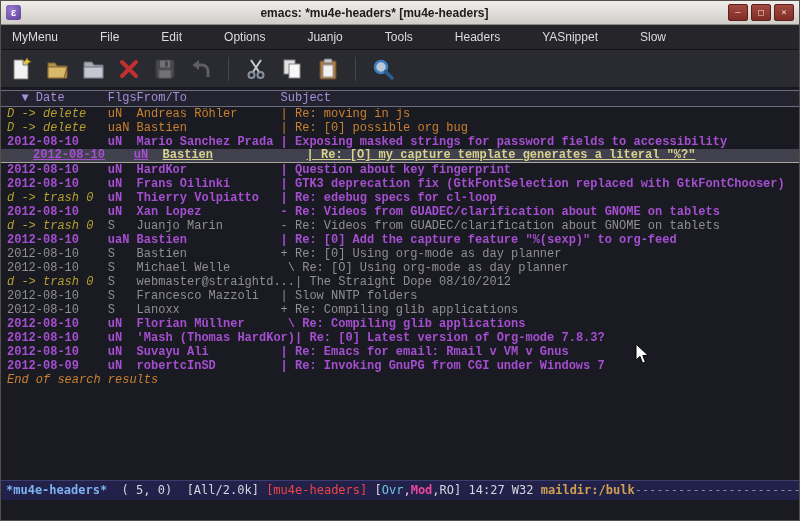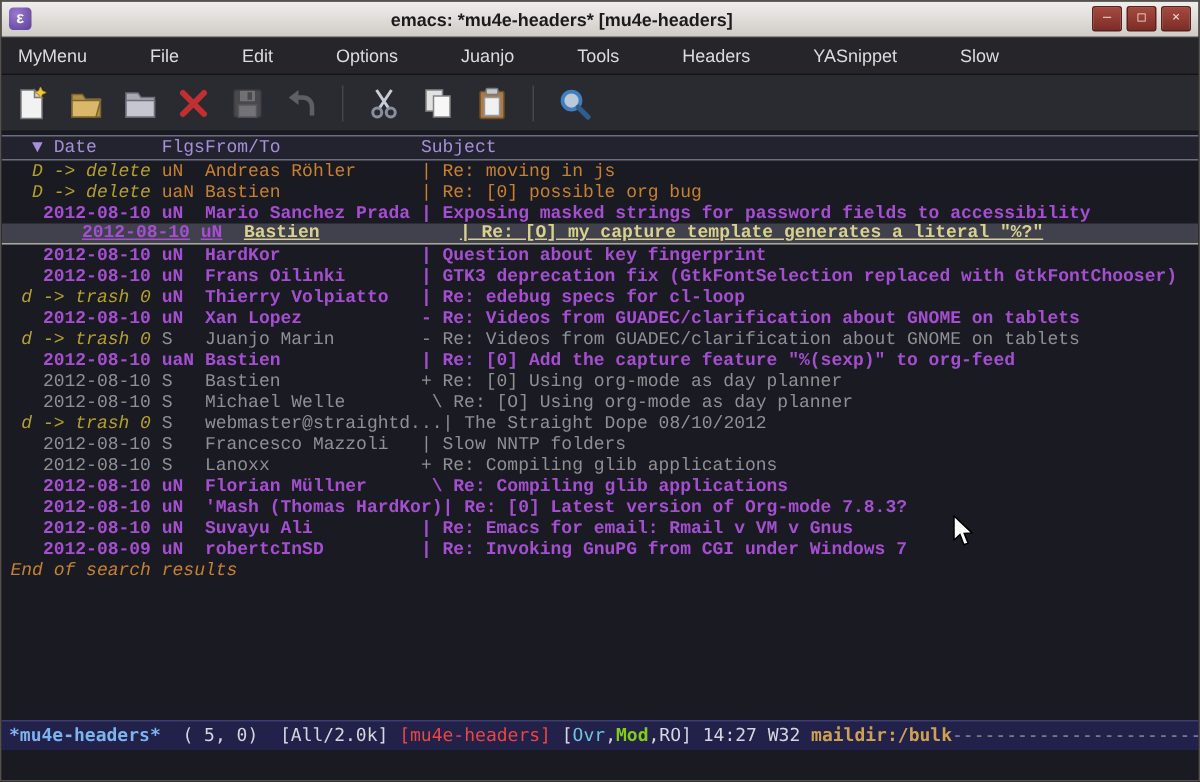--- a/index.html
+++ b/index.html
@@ -32,21 +32,21 @@
   .tool-sep{width:1px;height:24px;background:#45454f;margin:0 4px;flex:none;}
   
   .buffer{flex:1;overflow:hidden;background:#1a1a22;padding-top:2px;
     font-family:Liberation Mono, monospace;font-size:12px;color:#8f8f94;}
   .headerline{height:15px;line-height:15px;background:#232330;color:#a78fd9;
     border-top:1px solid #6d6d7e;border-bottom:1px solid #6d6d7e;
     white-space:pre;padding-left:6px;overflow:hidden;}
   .hrow{height:14px;line-height:14px;white-space:pre;padding-left:6px;overflow:hidden;}
   .hrow.current{background:#41414e;border-bottom:1px solid #a8a89a;
     box-sizing:border-box;line-height:13px;padding-left:32px;}
-  .col-date{display:inline-block;width:13ch;text-align:right;}
+  .col-date{display:inline-block;width:13ch;text-align:left;}
   .headerline .col-date{text-align:left;}
   .col-flags{display:inline-block;width:4ch;margin-left:1ch;}
   .col-from{display:inline-block;min-width:20ch;}
   .f-unread{color:#a44fd0;font-weight:bold;}
   .f-seen{color:#8f8f94;}
   .f-mark{color:#b4a02c;font-style:italic;font-weight:normal;}
   .f-deleted{color:#c8812f;}
   .f-current{color:#d9d28f;font-weight:bold;}
   .hrow.current .col-date,.hrow.current .col-flags,
   .hrow.current .col-from,.hrow.current .col-subj{text-decoration:underline;}
@@ -54,21 +54,21 @@
     color:#c8812f;font-style:italic;}
   
   .modeline{height:19px;flex:none;background:#21214a;border-top:1px solid #3c3c6e;
     font-family:"DejaVu Sans Mono",monospace;font-size:12px;line-height:18px;
     white-space:pre;padding-left:5px;overflow:hidden;color:#d6d6de;}
   .ml-blue{color:#7fb2f0;font-weight:bold;}
   .ml-plain{color:#d6d6de;}
   .ml-amber{color:#ef4444;}
   .ml-amber-bold{color:#cfa050;font-weight:bold;}
   .ml-cyan{color:#6fc6e0;}
-  .ml-red{color:#84cc16;font-weight:bold;}
+  .ml-red{color:#ec4899;font-weight:bold;}
   .ml-dim{color:#8a8aa0;}
   .echo{height:20px;flex:none;background:#1a1a22;}
   
   .mouse{position:absolute;left:634px;top:342px;pointer-events:none;}
 </style>
 </head>
 <body>
 
 <div class="window">
 

